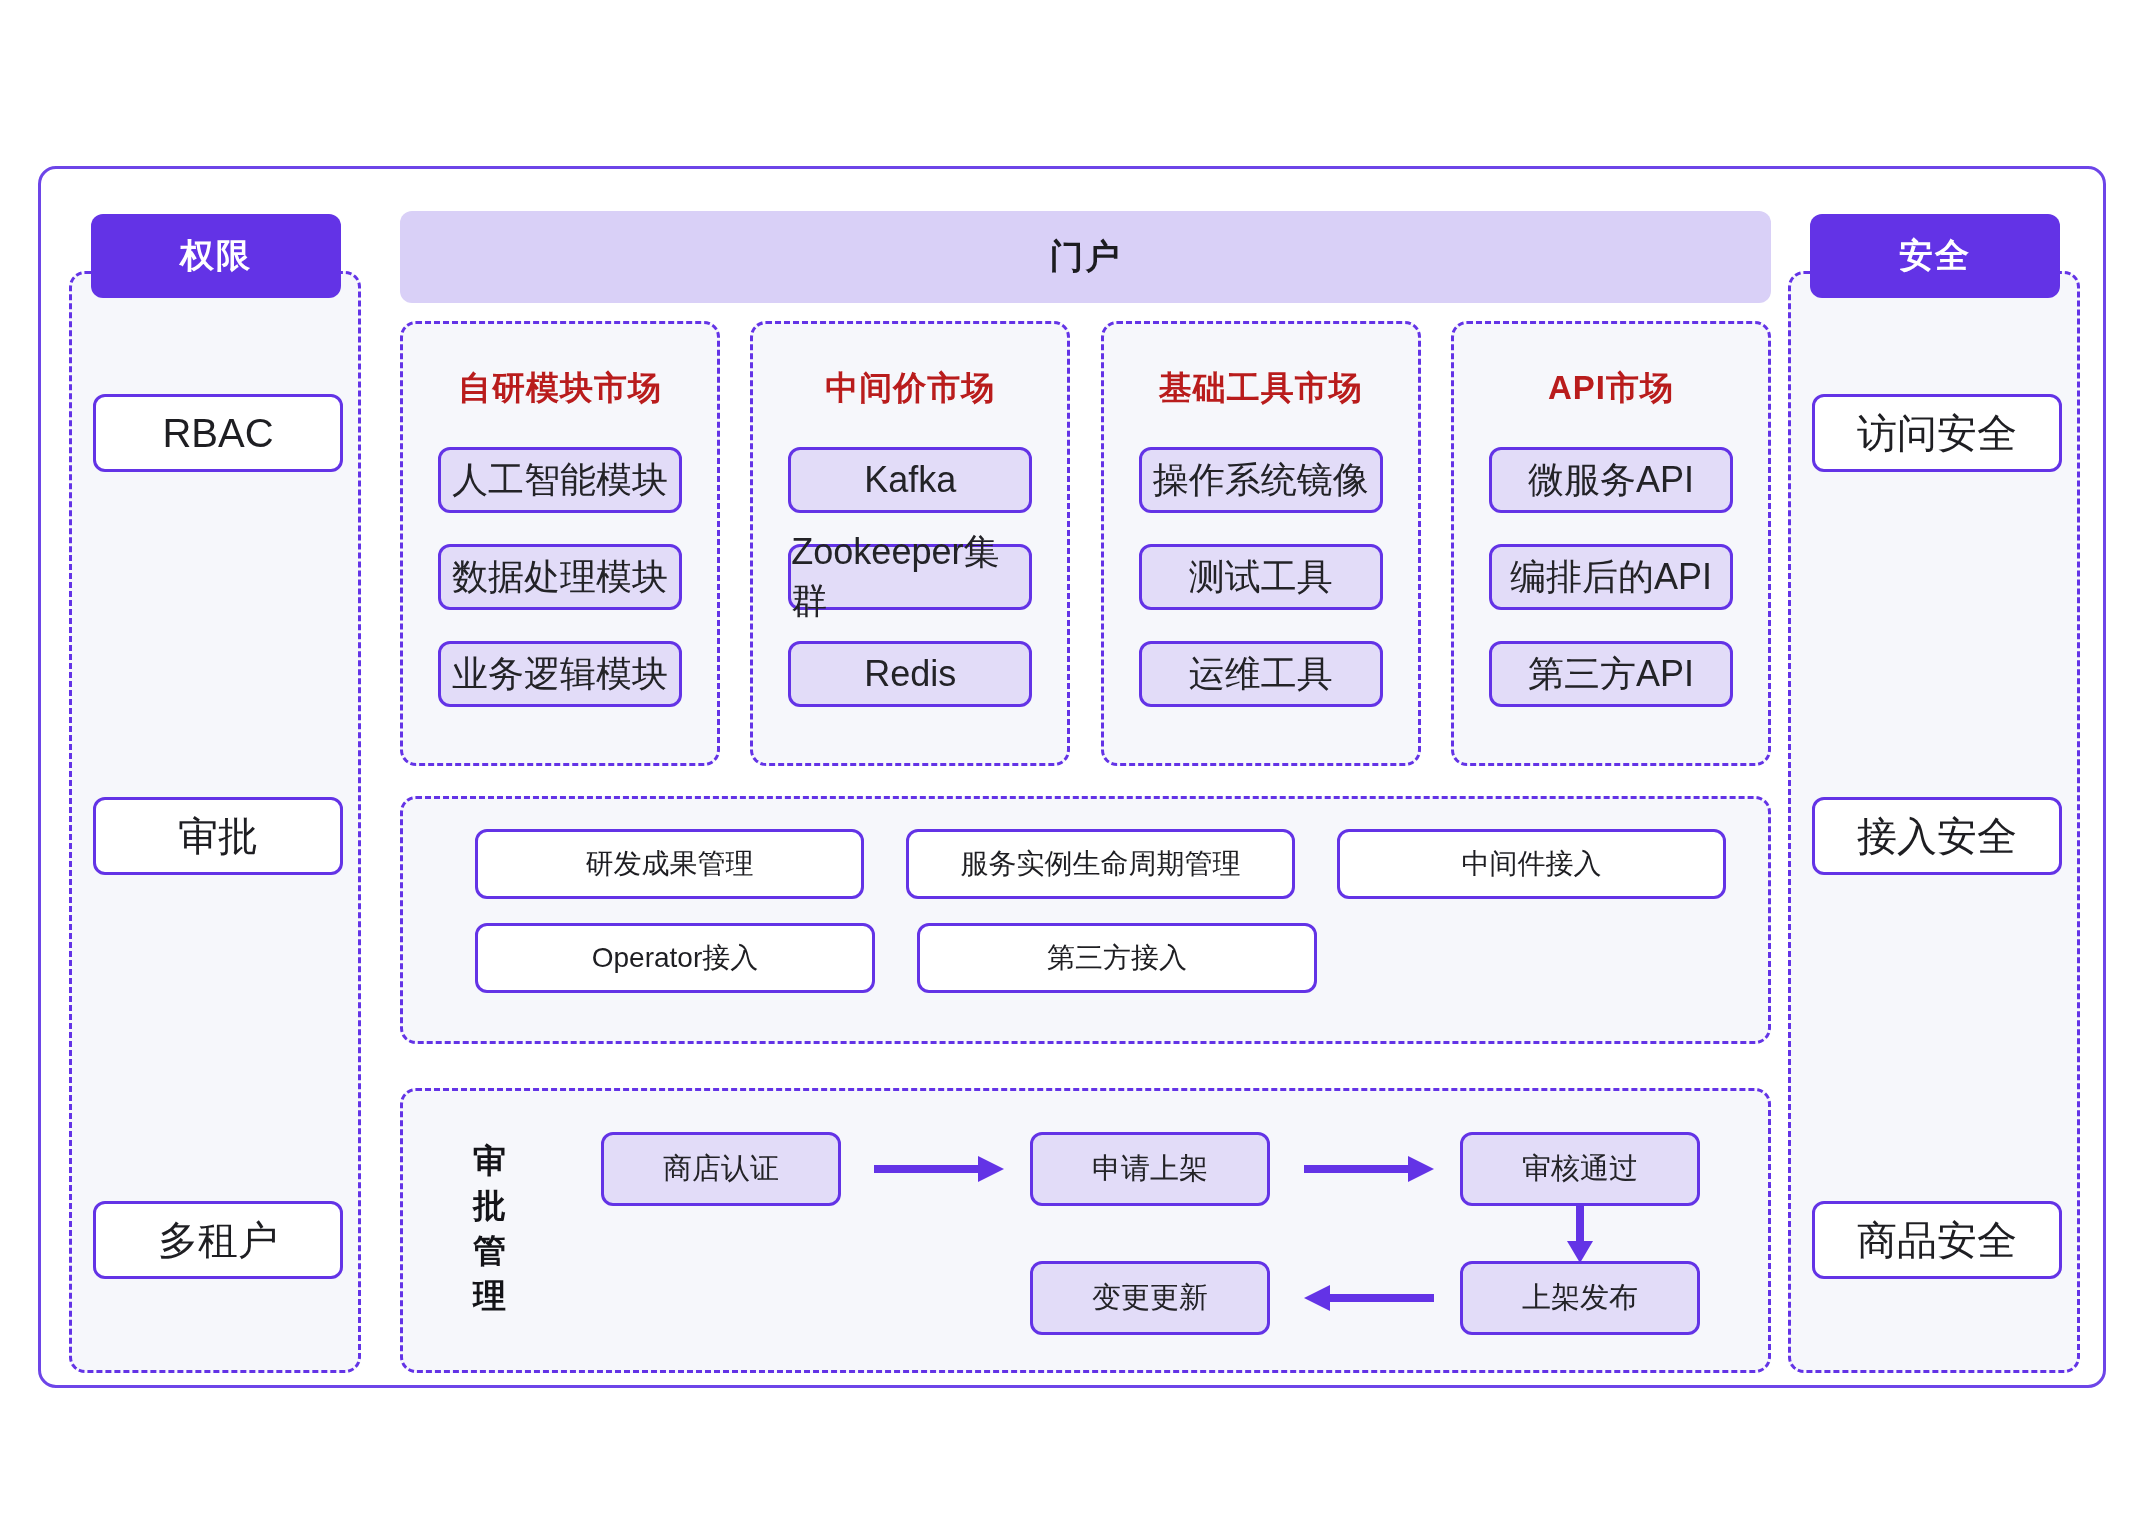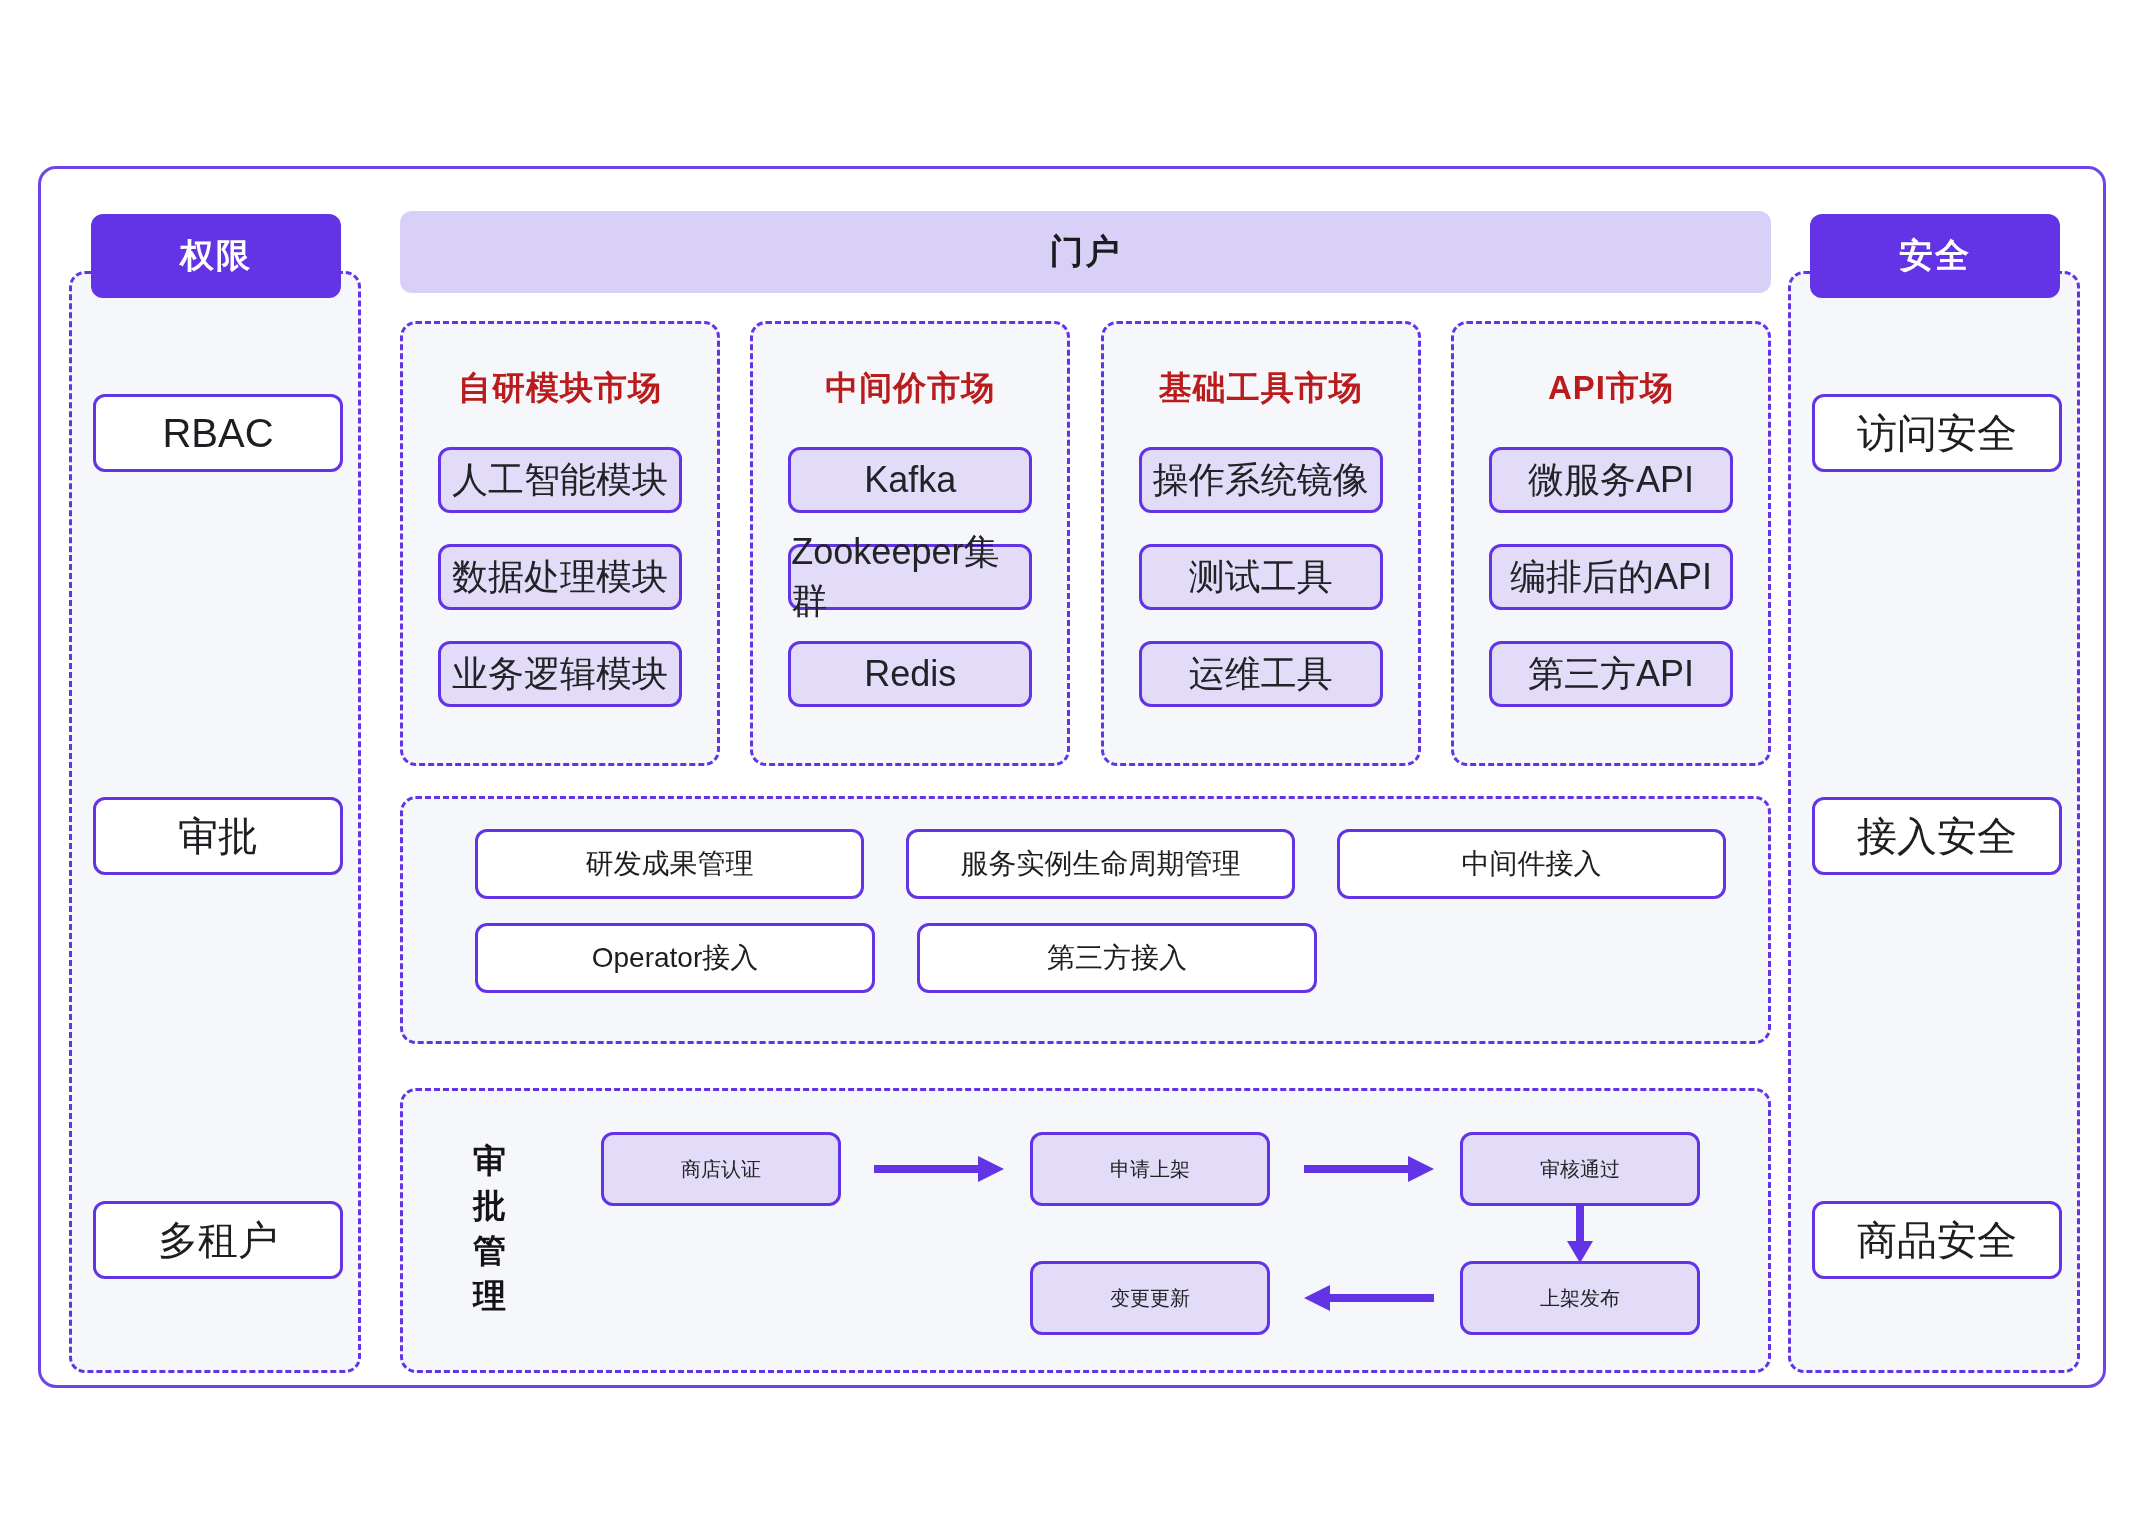--- a/index.html
+++ b/index.html
@@ -82,21 +82,21 @@
   .side-item.s0 { top: 120px; }
   .side-item.s1 { top: 523px; }
   .side-item.s2 { top: 927px; }
 
   
   .portal-banner {
     position: absolute;
     left: 397px;
     top: 208px;
     width: 1371px;
-    height: 82px;
+    height: 92px;
     background: #d9d0f7;
     border-radius: 12px;
     display: flex;
     align-items: center;
     justify-content: center;
     font-size: 34px;
     font-weight: bold;
     color: #1c1c20;
     letter-spacing: 2px;
   }
@@ -195,21 +195,21 @@
     position: absolute;
     width: 240px;
     height: 74px;
     background: #e2dcf8;
     border: 3px solid #6333e6;
     border-radius: 12px;
     box-sizing: border-box;
     display: flex;
     align-items: center;
     justify-content: center;
-    font-size: 20px;
+    font-size: 29px;
     color: #232327;
   }
   .wf-n1 { left: 198px;  top: 41px; }
   .wf-n2 { left: 627px;  top: 41px; }
   .wf-n3 { left: 1057px; top: 41px; }
   .wf-n4 { left: 1057px; top: 170px; }
   .wf-n5 { left: 627px;  top: 170px; }
 
   .arrow-h {
     position: absolute;

